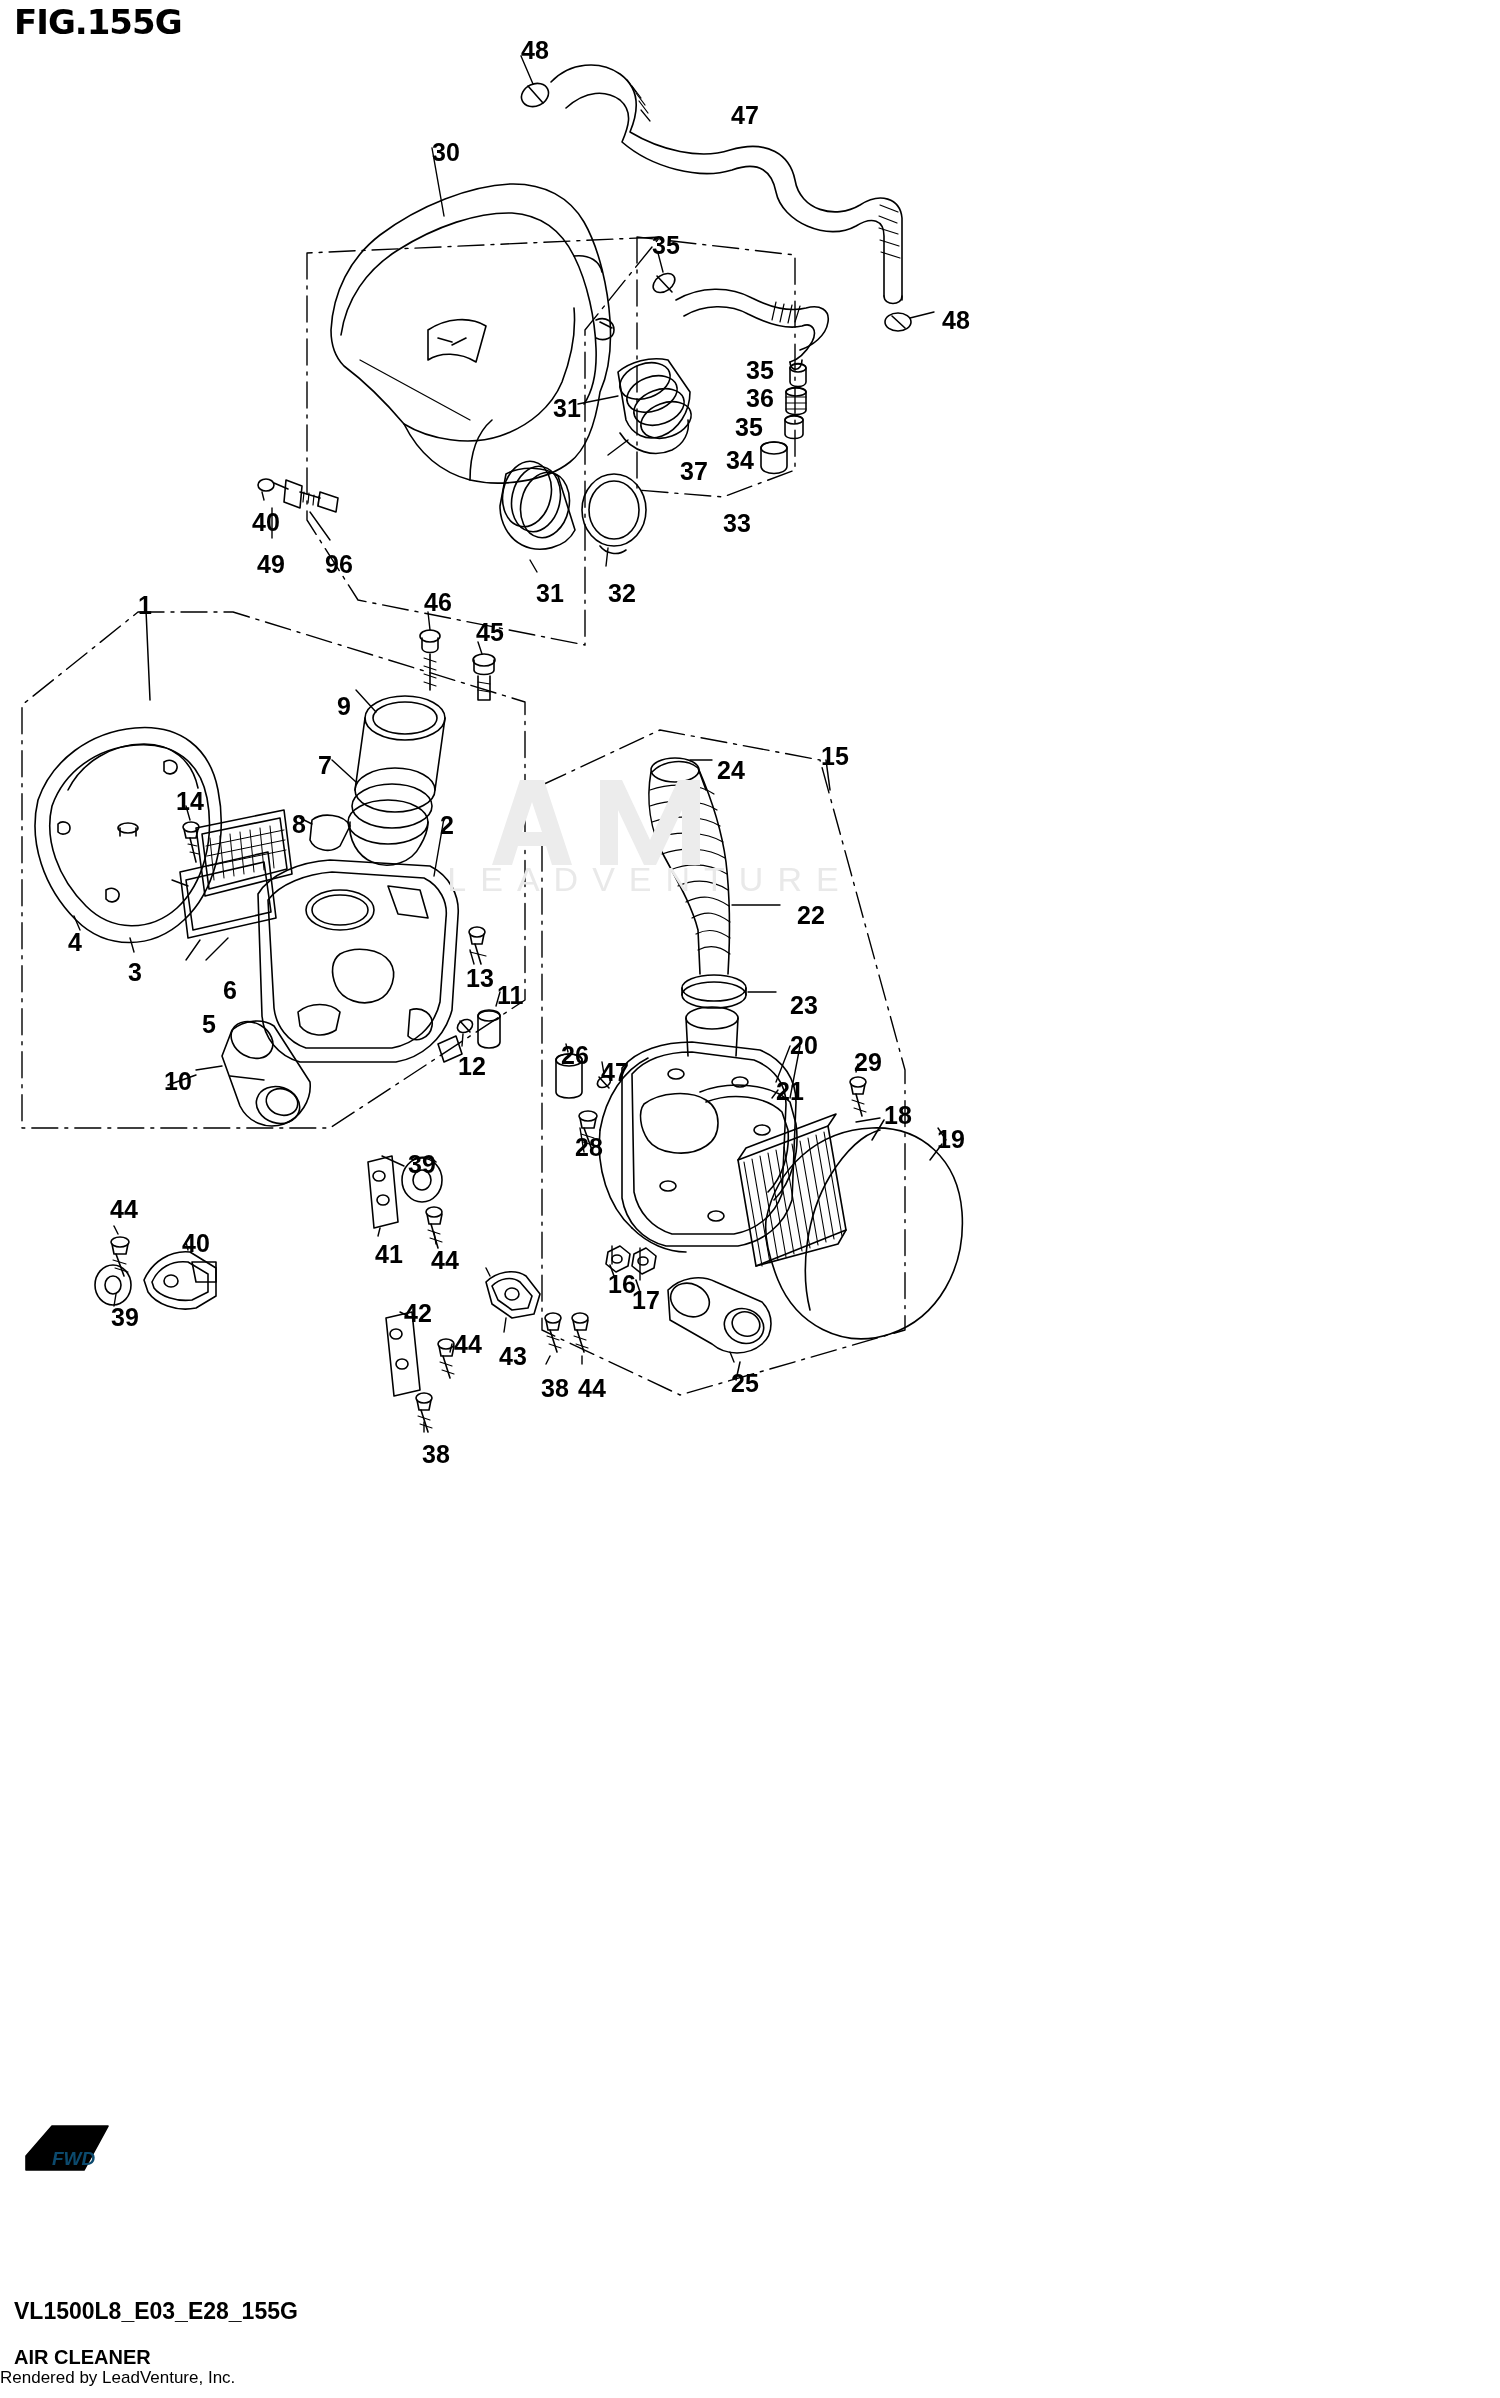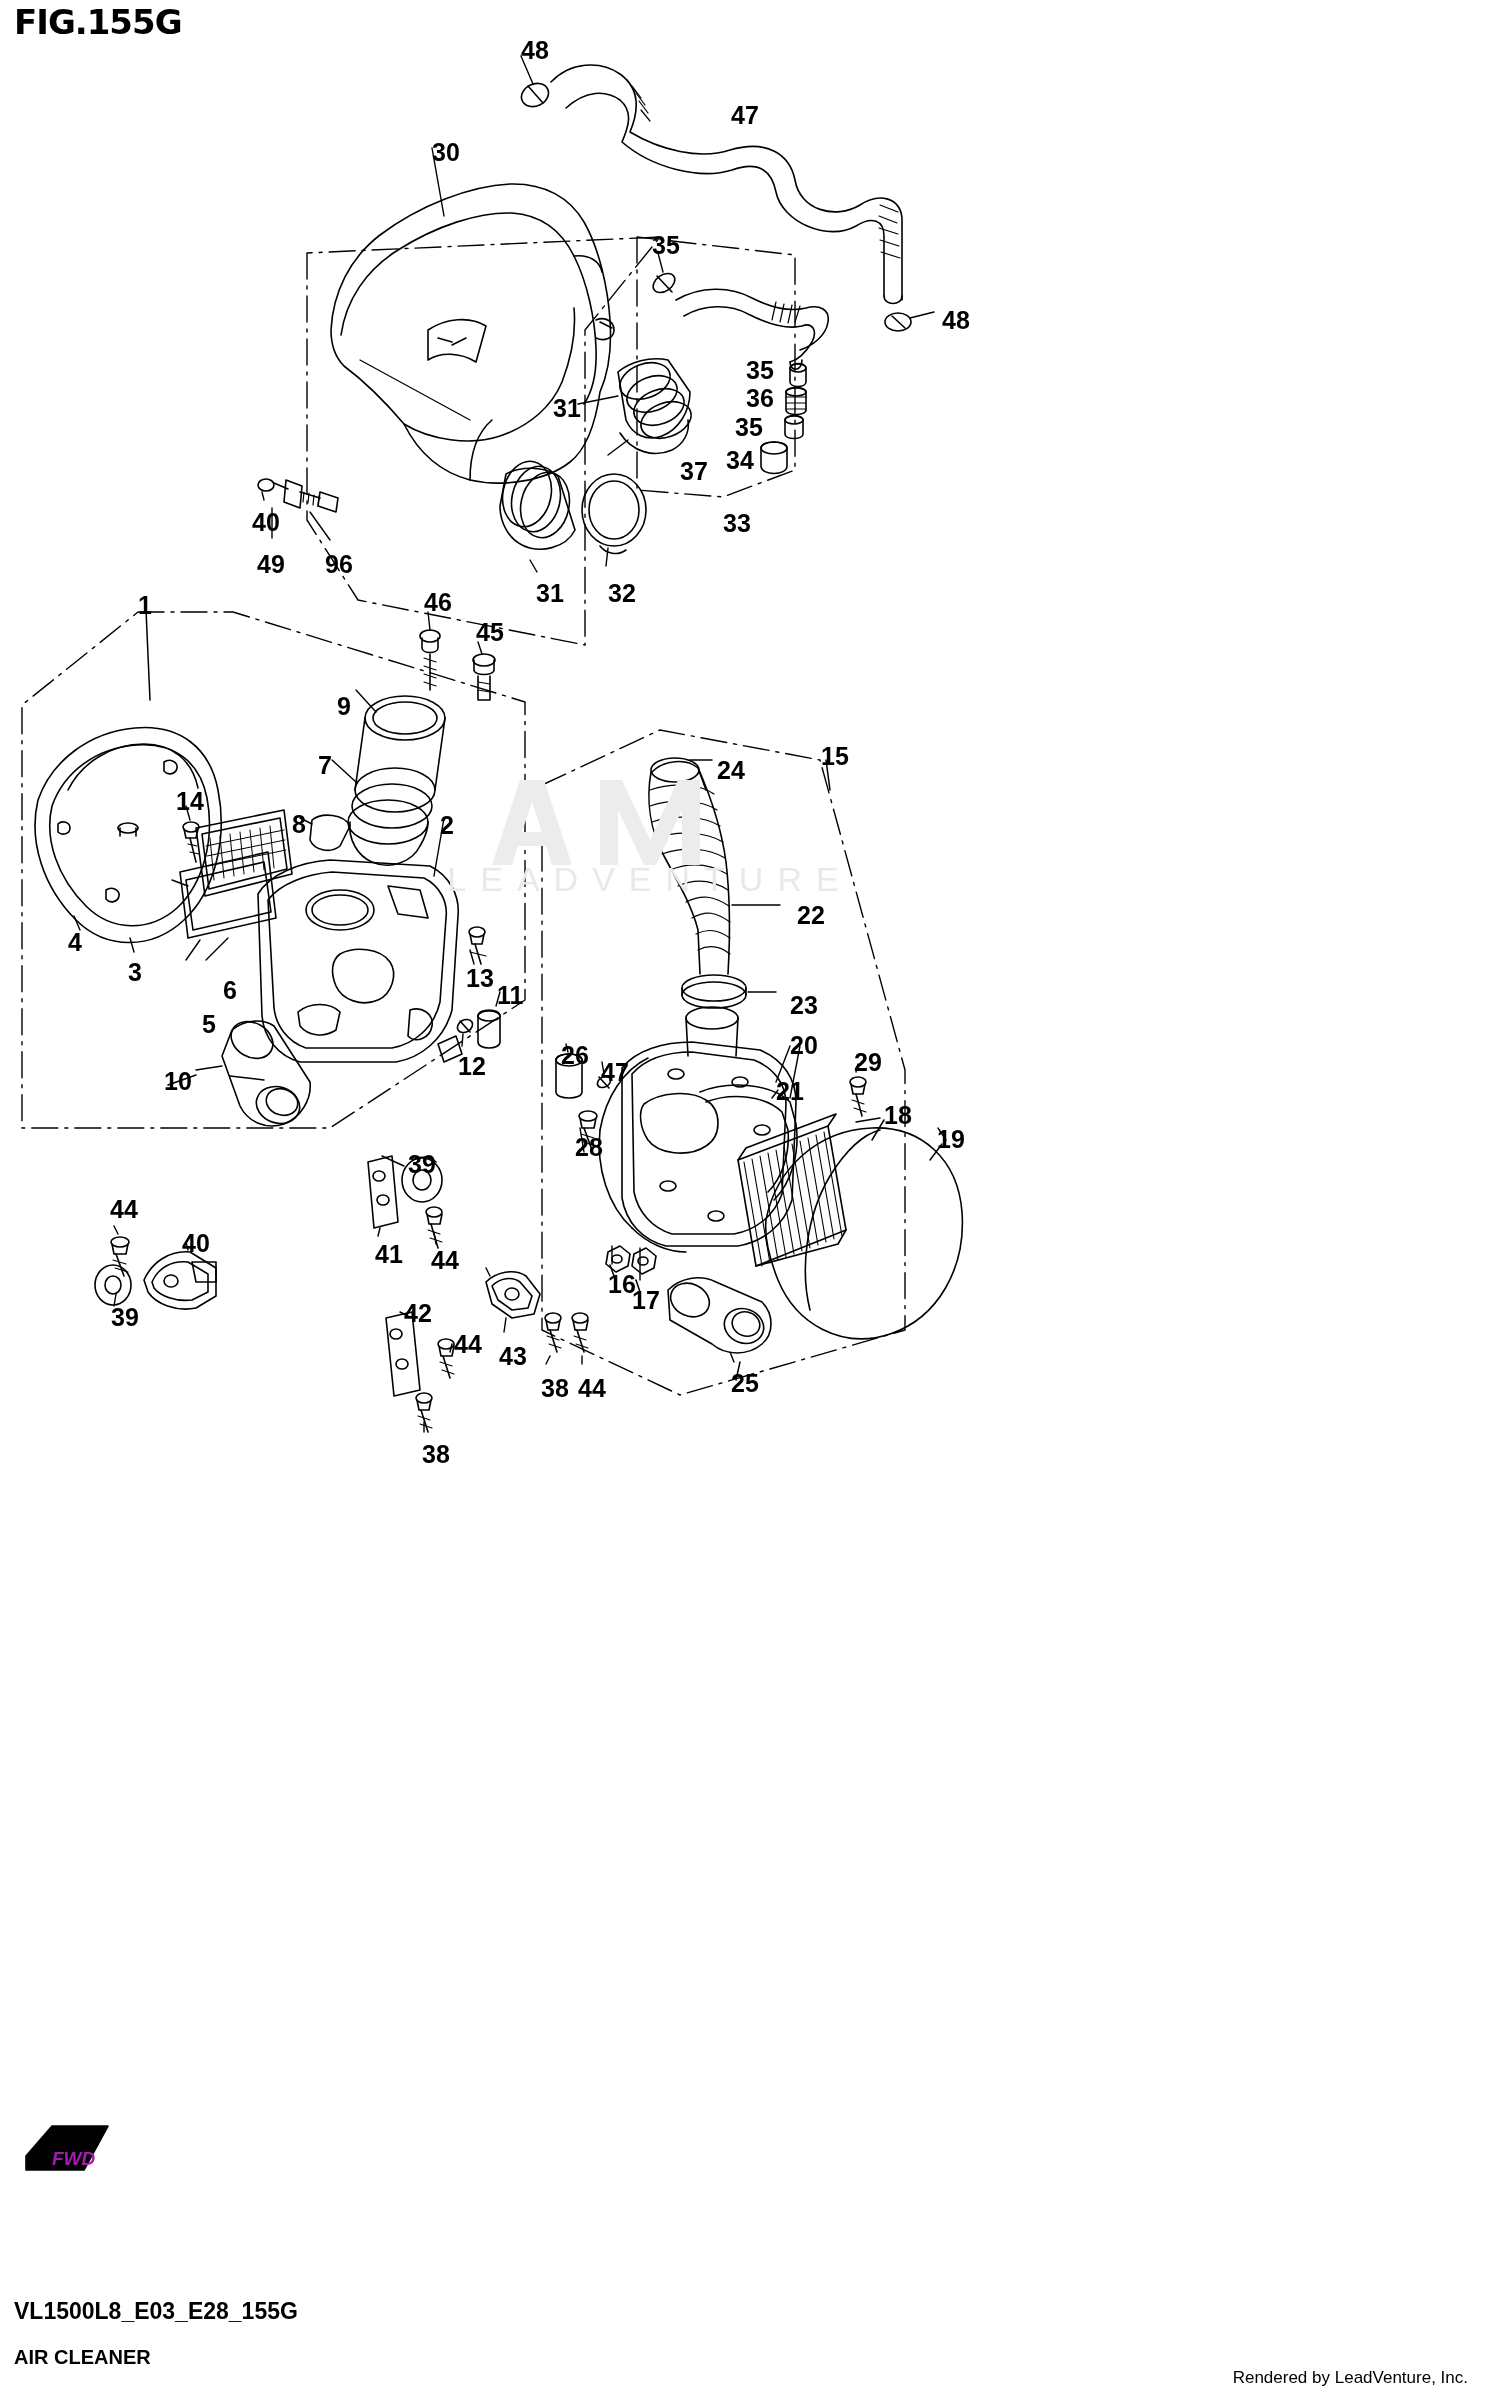--- a/index.html
+++ b/index.html
@@ -49,21 +49,21 @@
     top: 2346px;
     font-size: 20px;
     font-weight: bold;
     font-family: "Liberation Sans", sans-serif;
   }
   #footer-credit {
     position: absolute;
     left: 0;
     top: 2368px;
     width: 1468px;
-    text-align: right;
+    text-align: left;
     font-size: 17px;
     font-family: "Liberation Sans", sans-serif;
   }
   #watermark {
     position: absolute;
     left: 300px;
     top: 770px;
     width: 700px;
     height: 160px;
     pointer-events: none;
@@ -84,21 +84,21 @@
     left: 0;
     top: 0;
   }
   .fwd-text {
     position: absolute;
     left: 52px;
     top: 2148px;
     font-size: 19px;
     font-weight: bold;
     font-style: italic;
-    color: #a21caf;
+    color: #0c4a6e;
     font-family: "Liberation Sans", sans-serif;
   }
 </style>
 </head>
 <body>
 
 <div id="page">
 
   <div id="fig-title">FIG.155G</div>
 

